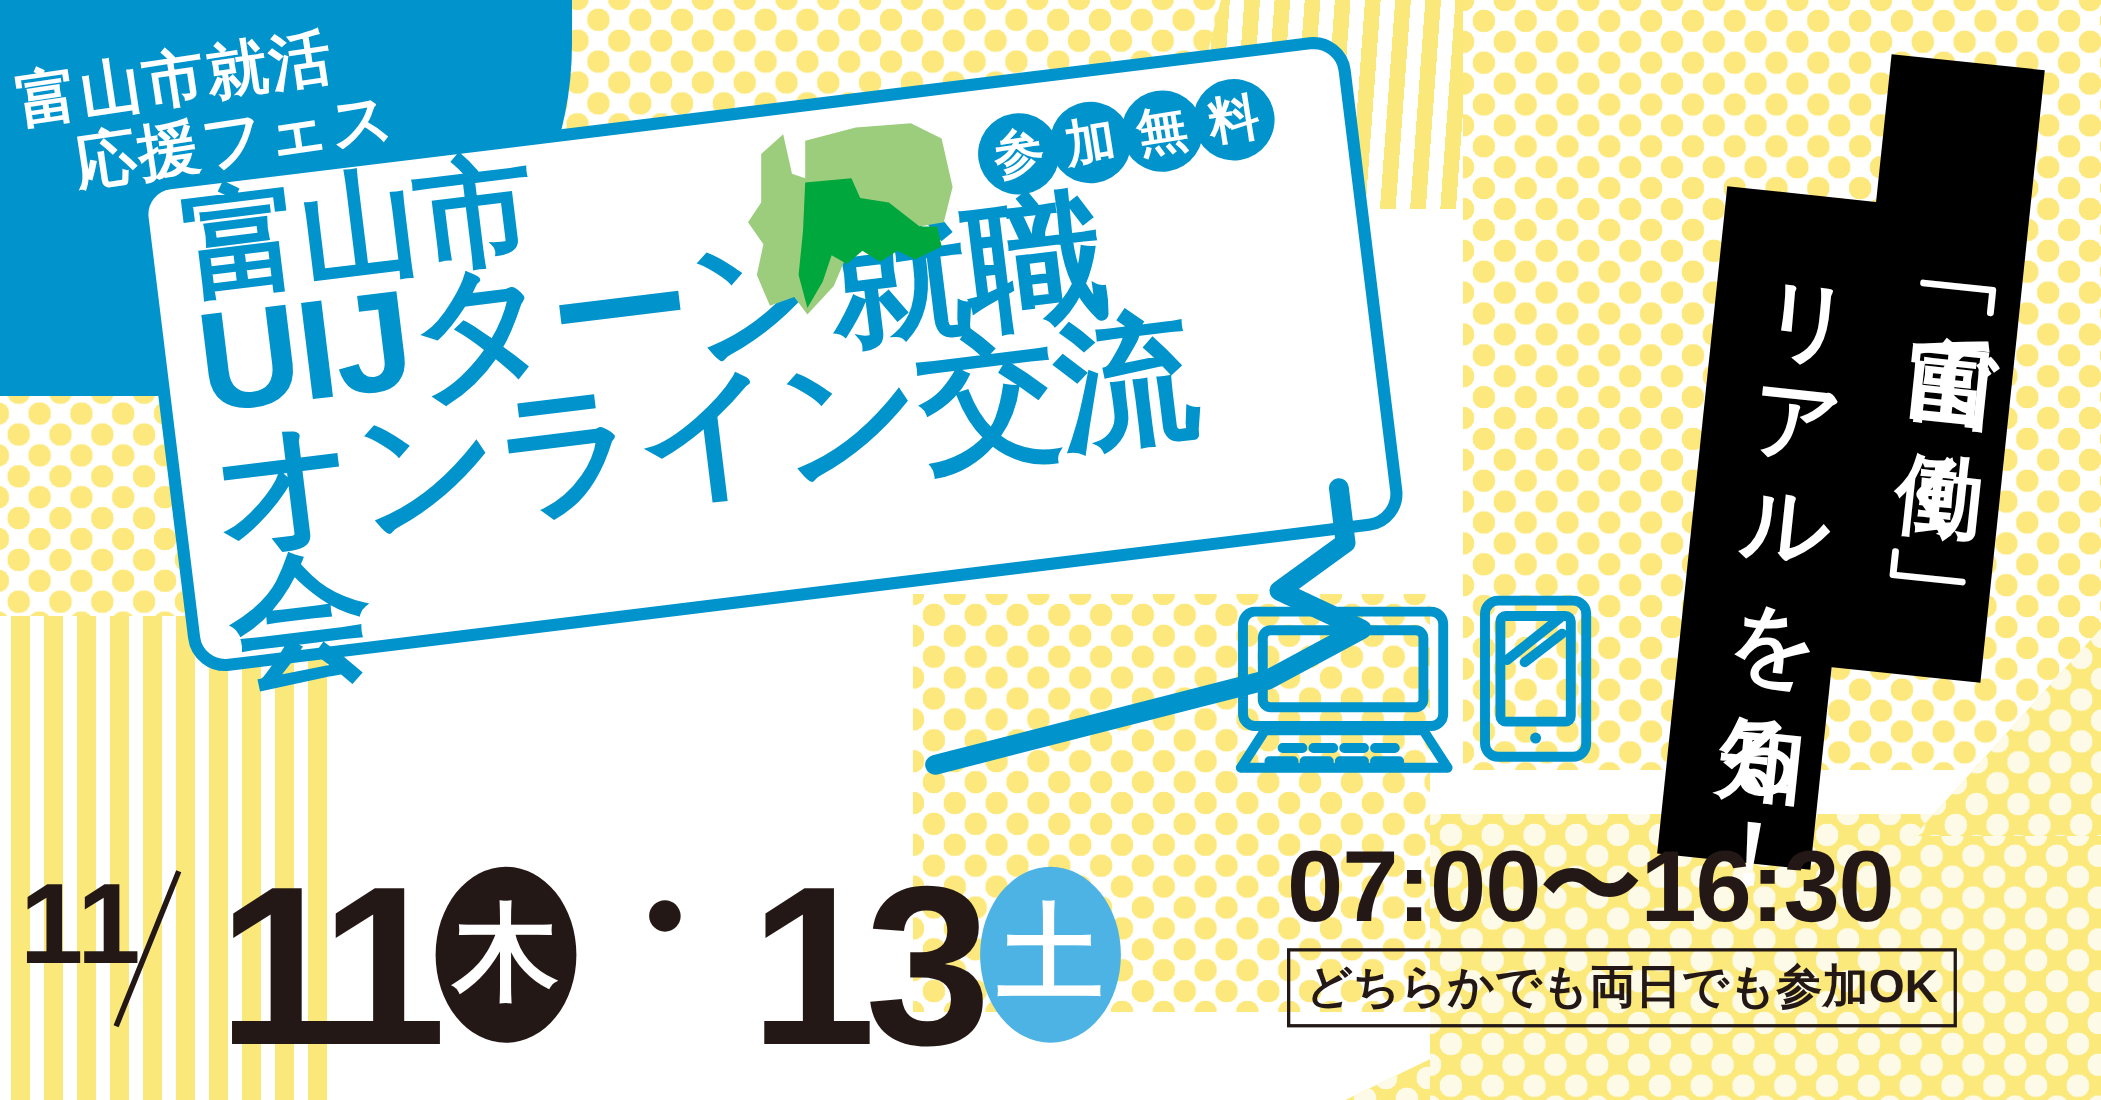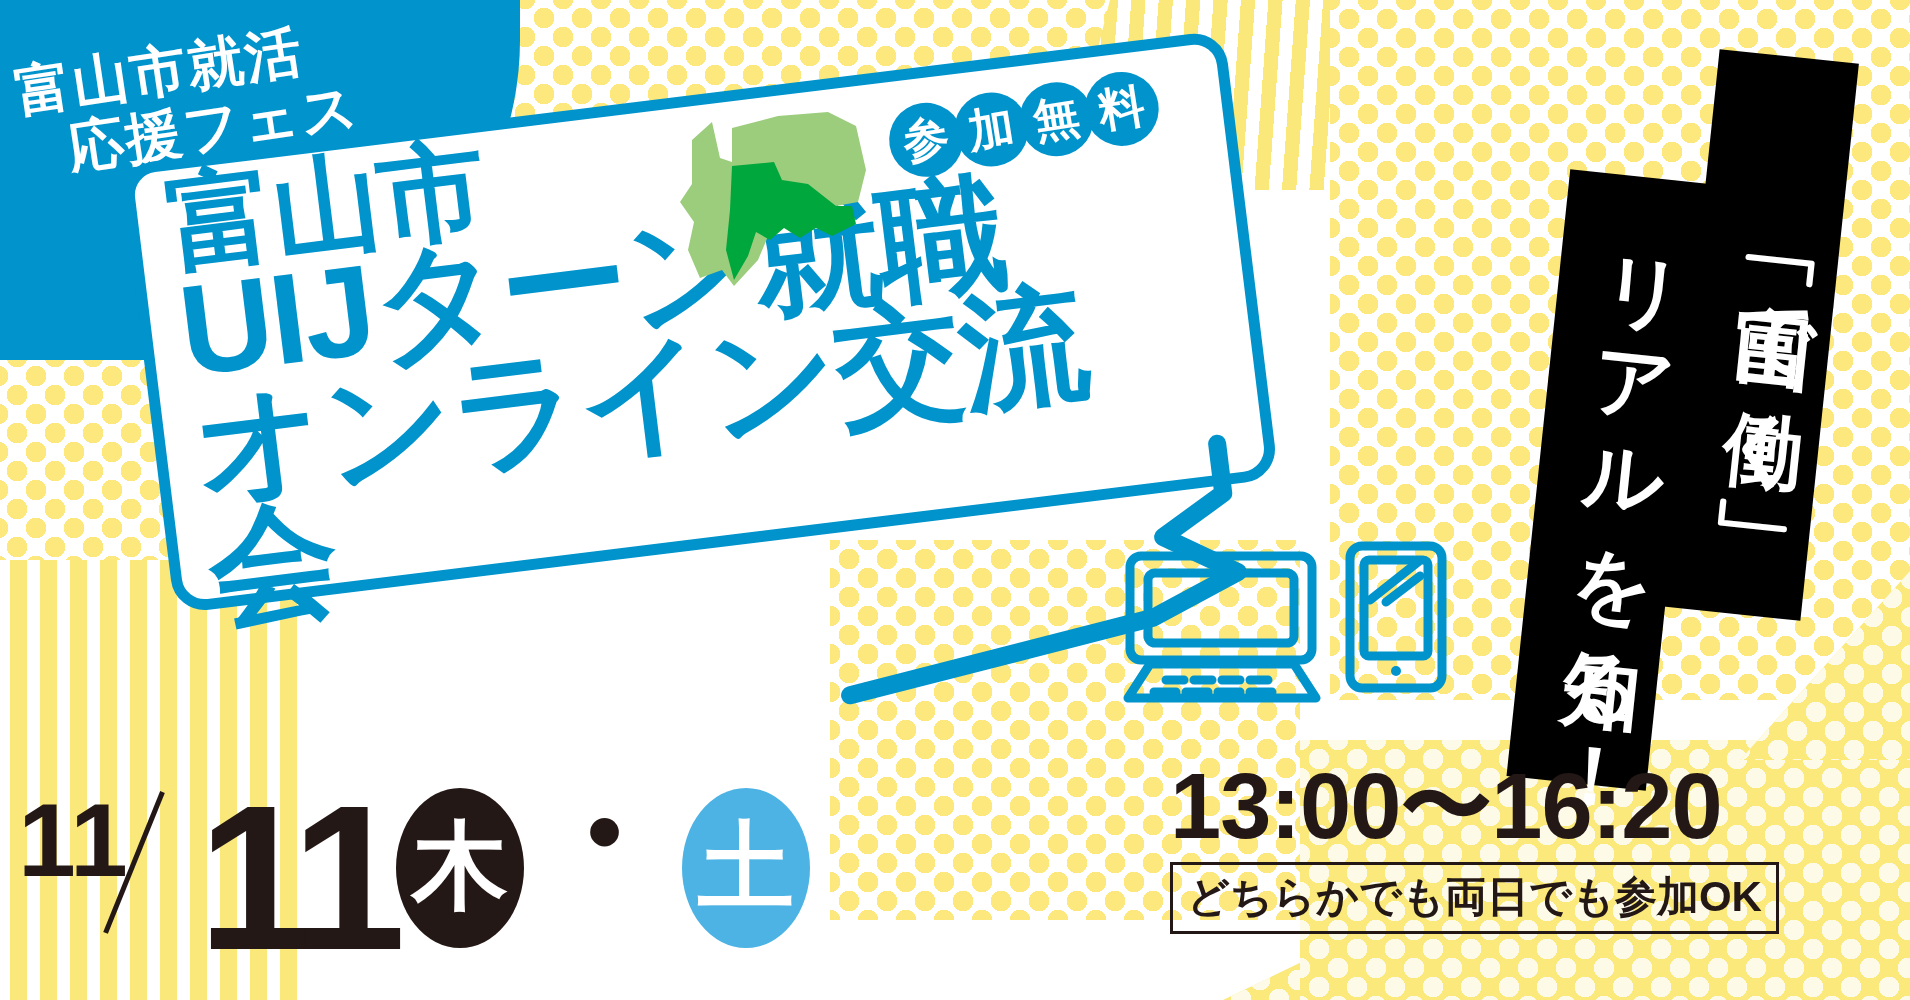--- a/index.html
+++ b/index.html
@@ -198,21 +198,22 @@
   <div class="layer vbanner" id="vb-left">リアルを知る！</div>
 
   <div class="layer" id="date-row">
     <span id="m-small">11</span>
     <span id="slash">
         <i></i>
       </span>
     <span id="d1">11</span>
     <span class="day-oval day-thu">木</span>
     <span id="dot-sep">・</span>
+    <span id="d2">13</span>
     <span class="day-oval day-sat">土</span>
   </div>
 
   <div class="layer" id="info">
-    <div class="time">13:00〜16:20</div>
+    <div class="time">07:00〜16:30</div>
     <div class="note">どちらかでも両日でも参加OK</div>
   </div>
 
 </div>
 
 </body></html>

